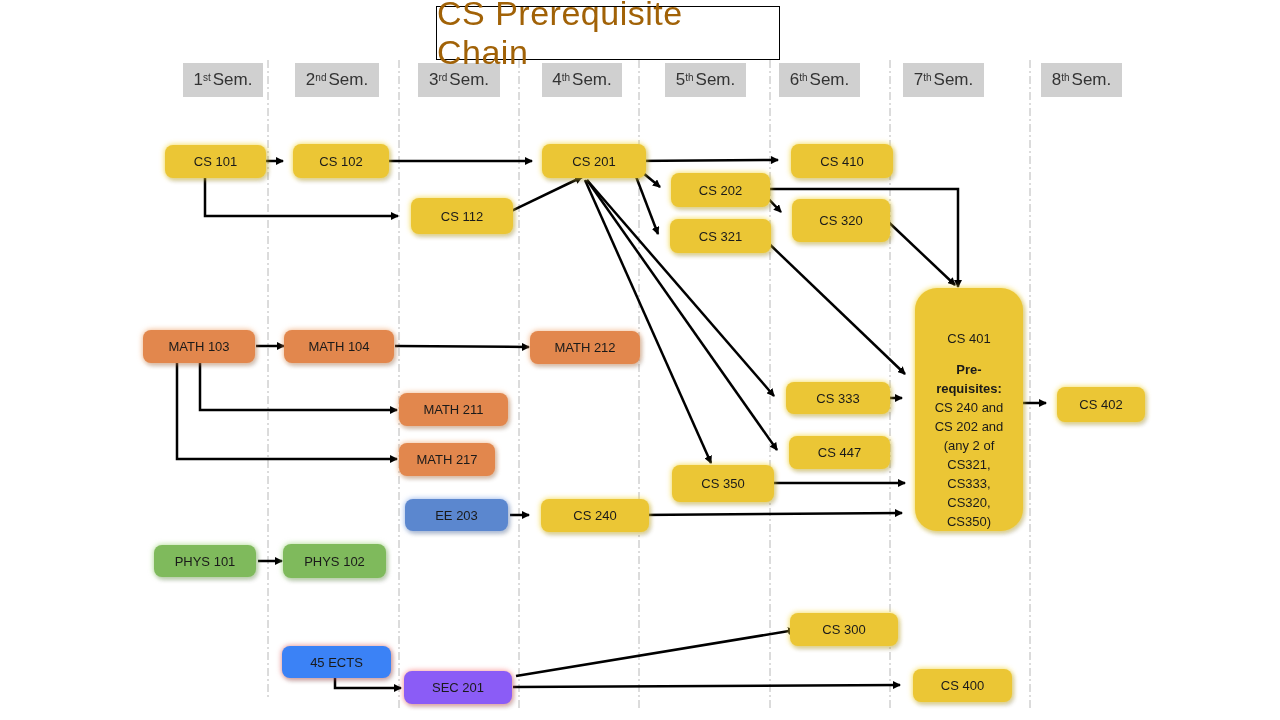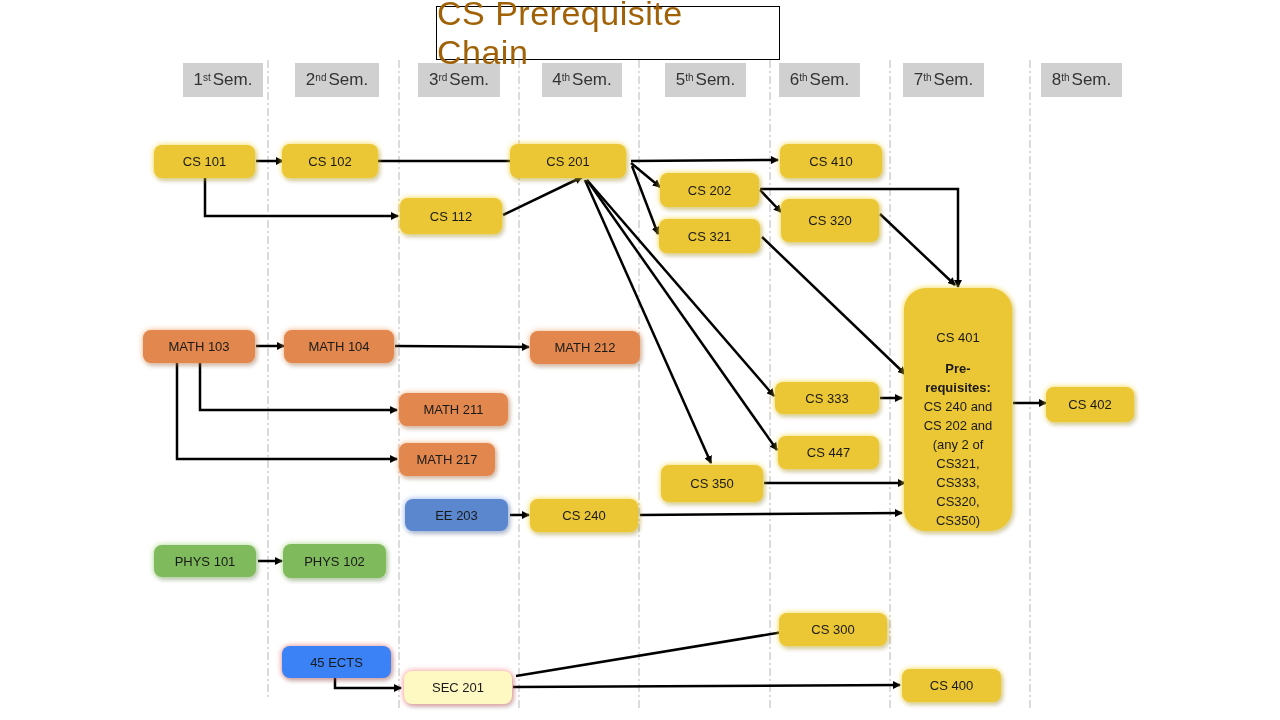--- a/index.html
+++ b/index.html
@@ -7,27 +7,27 @@
          font-family:"Liberation Sans", "DejaVu Sans", sans-serif; }
   #title { position:absolute; left:436px; top:6px; width:344px; height:54px; border:1.5px solid #000;
            box-sizing:border-box; display:flex; align-items:center; justify-content:center;
            font-size:34px; color:#a16207; background:#fff; letter-spacing:0.5px; z-index:3; }
   .sem { position:absolute; top:63px; height:34px; background:#d0d0d0; display:flex; align-items:center;
          justify-content:center; font-size:17px; color:#333; z-index:2; }
   .sem sup { font-size:10px; position:relative; top:-2px; vertical-align:top; line-height:1; margin-right:2px; }
   .node { position:absolute; display:flex; align-items:center; justify-content:center; text-align:center;
           border-radius:8px; font-size:13px; color:#1a1a1a; box-sizing:border-box; z-index:2;
           box-shadow: 0 0 4px 1px rgba(240,200,40,0.55), 2px 3px 4px rgba(0,0,0,0.22); }
-  .yellow { background:#ebc635; box-shadow: 0 0 5px 1px rgba(245,215,60,0.7), 2px 3px 4px rgba(0,0,0,0.2); }
+  .yellow { background:#ebc635; box-shadow: 0 0 5px 1px rgba(245,215,60,0.7), 2px 3px 4px rgba(0,0,0,0.2); margin-left: 11px; }
   .orange { background:#e2874d; box-shadow: 0 0 5px 1px rgba(240,160,100,0.6), 2px 3px 4px rgba(0,0,0,0.2); }
   .green  { background:#7fba5c; box-shadow: 0 0 5px 1px rgba(150,210,110,0.6), 2px 3px 4px rgba(0,0,0,0.2); }
   .blue   { background:#5b87cf; box-shadow: 0 0 5px 1px rgba(120,160,230,0.6), 2px 3px 4px rgba(0,0,0,0.2); }
   .darkred{ background:#3b82f6; box-shadow: 0 0 5px 1px rgba(220,100,100,0.6), 2px 3px 4px rgba(0,0,0,0.2); }
-  .red    { background:#fef9c3; box-shadow: 0 0 5px 1px rgba(250,110,110,0.6), 2px 3px 4px rgba(0,0,0,0.2); }
-  #cs401 { flex-direction:column; justify-content:flex-start; padding-top:40px; border-radius:22px; line-height:19px; font-size:13px; }
+  .red    { background:#8b5cf6; box-shadow: 0 0 5px 1px rgba(250,110,110,0.6), 2px 3px 4px rgba(0,0,0,0.2); }
+  #cs401 { flex-direction:column; justify-content:center; padding-top:40px; border-radius:22px; line-height:19px; font-size:13px; }
   #cs401 .t { margin-bottom:12px; }
   #cs401 .b { font-weight:bold; }
   svg#links { position:absolute; left:0; top:0; z-index:1; }
   svg#grid { position:absolute; left:0; top:0; z-index:0; }
 </style>
 </head>
 <body>
 
 <svg id="grid" width="1280" height="720">
   <g stroke="#b8b8b8" stroke-width="1" stroke-dasharray="8,3,2,3">
@@ -123,21 +123,21 @@
 
 <div class="node yellow" style="left:154px;top:145px;width:101px;height:33px;">
     <span>CS 101</span>
   </div>
 <div class="node yellow" style="left:282px;top:144px;width:96px;height:34px;">
     <span>CS 102</span>
   </div>
 <div class="node yellow" style="left:400px;top:198px;width:102px;height:36px;">
     <span>CS 112</span>
   </div>
-<div class="node yellow" style="left:510px;top:144px;width:116px;height:34px;">
+<div class="node yellow" style="left:531px;top:144px;width:104px;height:34px;">
     <span>CS 201</span>
   </div>
 <div class="node yellow" style="left:660px;top:173px;width:99px;height:34px;">
     <span>CS 202</span>
   </div>
 <div class="node yellow" style="left:659px;top:219px;width:101px;height:34px;">
     <span>CS 321</span>
   </div>
 <div class="node yellow" style="left:780px;top:144px;width:102px;height:34px;justify-content:center;">
     <span>CS 410</span>

